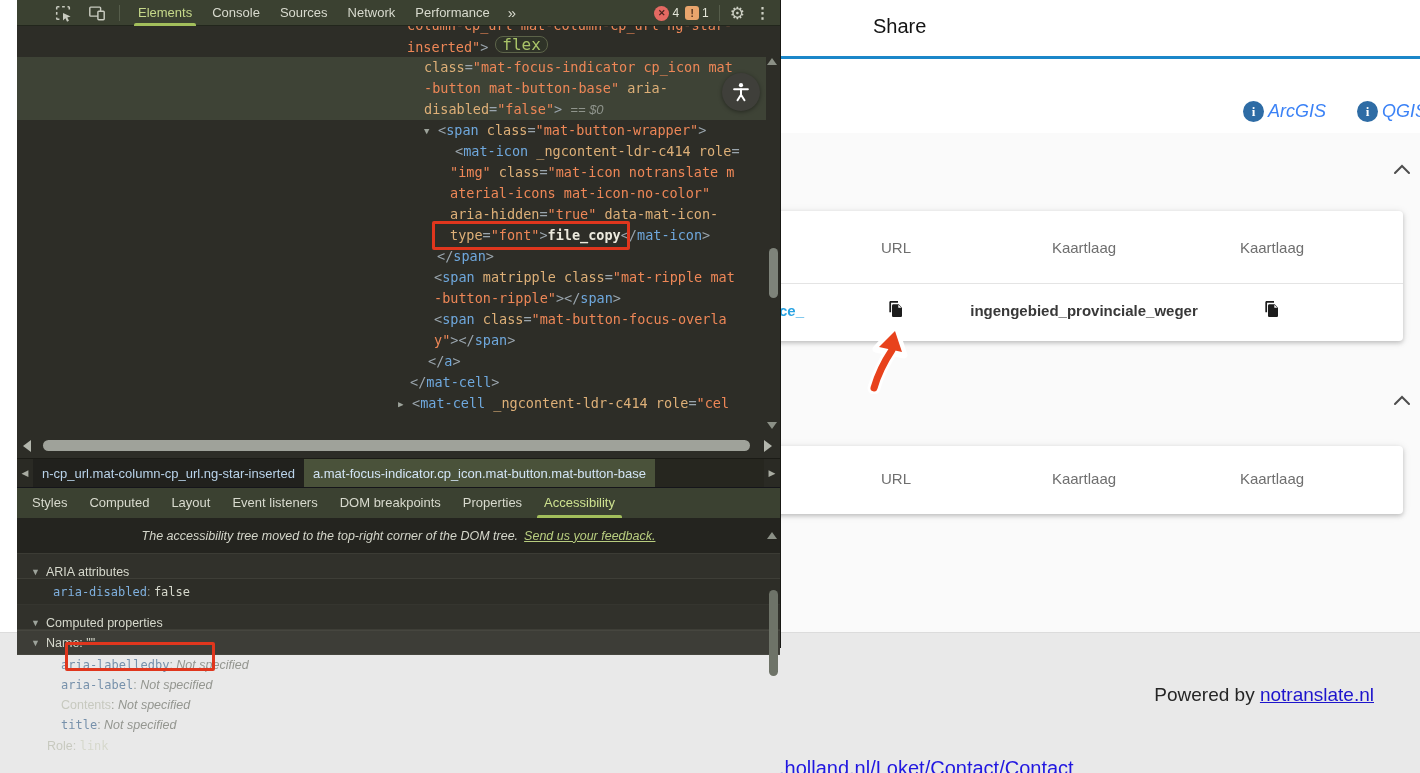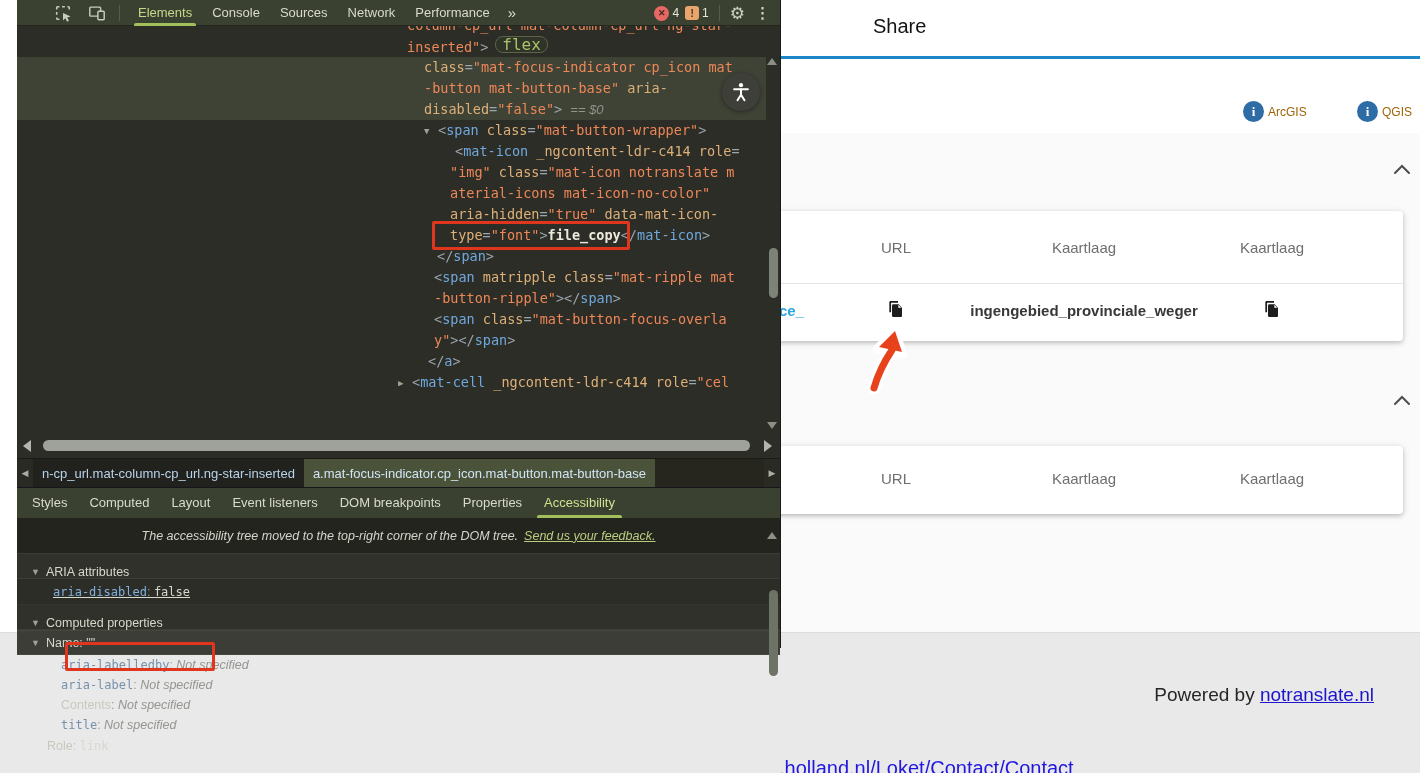--- a/index.html
+++ b/index.html
@@ -7,21 +7,21 @@
   #stage { position:relative; width:1420px; height:773px; background:#ffffff; overflow:hidden; }
 
   
   .page { position:absolute; inset:0; background:#fff; }
   .share-title { position:absolute; left:873px; top:15px; font-size:20px; font-weight:500; color:#141414; }
   .blue-line { position:absolute; left:770px; right:0; top:56px; height:3px; background:#1b87c9; }
   .gis-links { position:absolute; top:101px; left:1240px; right:0; height:26px; }
   .gis-link { position:absolute; top:0; display:flex; align-items:center; gap:4px; cursor:pointer; }
   .gis-link.l0 { left:3px; } .gis-link.l1 { left:117px; }
   .info-dot { width:21px; height:21px; border-radius:50%; background:#2e6ca5; color:#fff; font-size:13px; font-weight:bold; font-family:"Liberation Serif",serif; display:flex; align-items:center; justify-content:center; }
-  .gis-label { color:#a16207; font-size:12px; }
+  .gis-label { color:#3b82f6; font-size:18px;font-style:italic; }
   .main-gray { position:absolute; left:770px; right:0; top:133px; height:499px; background:#fafafa; }
   .footer-band { position:absolute; left:0; right:0; bottom:0; height:141px; background:#e9e9e9; border-top:1px solid #dcdcdc; }
   .chevron-up { position:absolute; width:18px; height:12px; }
   .chevron-up svg { display:block; }
   .chev1 { left:1393px; top:163px; } .chev2 { left:1393px; top:394px; }
   .card { position:absolute; left:640px; width:763px; background:#fff; border-radius:4px;
           box-shadow:0 2px 4px rgba(0,0,0,.18), 0 1px 8px rgba(0,0,0,.10); }
   .card1 { top:211px; height:130px; } .card2 { top:446px; height:68px; }
   .thead-cell { position:absolute; color:#6f6f6f; font-size:15px; transform:translateX(-50%); }
   .card1 .thead-cell { top:28px; } .card2 .thead-cell { top:24px; }
@@ -94,21 +94,21 @@
   .p-tab.active::after { content:""; position:absolute; left:4px; right:4px; bottom:0; height:3px; background:#a3bf5b; border-radius:2px 2px 0 0; }
 
   
   .dt-info { position:absolute; left:0; right:0; top:518px; height:36px; background:#24241f; border-bottom:1px solid #3c3c35; font-style:italic; font-size:12.5px; color:#d4d6ca; display:flex; align-items:center; justify-content:center; gap:6px; }
   .dt-info a { color:#b8cd7f; text-decoration:underline; cursor:pointer; }
 
   
   .dt-a11y { position:absolute; left:0; right:0; top:554px; bottom:0; background:#2d2d27; font-size:12.5px; }
   .sec-hdr { height:25px; padding:11px 0 0 14px; background:#31312b; border-bottom:1px solid #3e3e37; color:#d6d8cc; }
   .sec-hdr .tri, .name-row .tri { display:inline-block; width:15px; font-size:9px; color:#9da39b; vertical-align:1px; }
-  .kv-row { height:26px; line-height:26px; padding-left:36px; border-bottom:1px solid #35352f;text-decoration:underline; }
+  .kv-row { height:26px; line-height:26px; padding-left:36px; border-bottom:1px solid #35352f; }
   .mono { font-family:"DejaVu Sans Mono","Liberation Mono",monospace; font-size:12px; }
   .aname { color:#7fb0de; } .aname.dim { color:#7791ab; }
   .colon { color:#9a9d93; } .aval { color:#d6d8cc; }
   .notspec { color:#949690; font-style:italic; }
   .name-row { height:25px; line-height:25px; padding-left:14px; background:#3d3d37; border-top:1px solid #46463f; border-bottom:1px solid #46463f; color:#d6d8cc; }
   .child-row { height:20px; line-height:20px; padding-left:44px; }
   .sanskey { color:#c7c9bf; }
   .role-row { height:20px; line-height:20px; padding-left:30px; margin-top:1px; color:#d6d8cc; }
   .red-box-2 { left:48px; top:88px; width:150px; height:29px; }
   .v-up2 { top:-18px; border-bottom:7px solid #8b9086; }
@@ -244,20 +244,21 @@
           <div class="code-line" style="padding-left: 433px;"><span class="tok-val">"img"</span><span class="tok-attr"> class</span><span class="tok-p">=</span><span class="tok-val">"mat-icon notranslate m</span></div>
           <div class="code-line" style="padding-left: 433px;"><span class="tok-val">aterial-icons mat-icon-no-color"</span></div>
           <div class="code-line" style="padding-left: 433px;"><span class="tok-attr">aria-hidden</span><span class="tok-p">=</span><span class="tok-val">"true"</span><span class="tok-attr"> data-mat-icon-</span></div>
           <div class="code-line" style="padding-left: 433px;"><span class="tok-attr">type</span><span class="tok-p">=</span><span class="tok-val">"font"</span><span class="tok-p">&gt;</span><span class="tok-txt">file_copy</span><span class="tok-p">&lt;/</span><span class="tok-tag">mat-icon</span><span class="tok-p">&gt;</span></div>
           <div class="code-line" style="padding-left: 420px;"><span class="tok-p">&lt;/</span><span class="tok-tag">span</span><span class="tok-p">&gt;</span></div>
           <div class="code-line" style="padding-left: 417px;"><span class="tok-p">&lt;</span><span class="tok-tag">span</span><span class="tok-attr"> matripple class</span><span class="tok-p">=</span><span class="tok-val">"mat-ripple mat</span></div>
           <div class="code-line" style="padding-left: 417px;"><span class="tok-val">-button-ripple"</span><span class="tok-p">&gt;&lt;/</span><span class="tok-tag">span</span><span class="tok-p">&gt;</span></div>
           <div class="code-line" style="padding-left: 417px;"><span class="tok-p">&lt;</span><span class="tok-tag">span</span><span class="tok-attr"> class</span><span class="tok-p">=</span><span class="tok-val">"mat-button-focus-overla</span></div>
           <div class="code-line" style="padding-left: 417px;"><span class="tok-val">y"</span><span class="tok-p">&gt;&lt;/</span><span class="tok-tag">span</span><span class="tok-p">&gt;</span></div>
           <div class="code-line" style="padding-left: 411px;"><span class="tok-p">&lt;/</span><span class="tok-tag">a</span><span class="tok-p">&gt;</span></div>
+          <div class="code-line" style="padding-left: 393px;"><span class="tok-p">&lt;/</span><span class="tok-tag">mat-cell</span><span class="tok-p">&gt;</span></div>
           <div class="code-line" style="padding-left: 381px;"><span class="tok-arw">▶</span><span class="tok-p">&lt;</span><span class="tok-tag">mat-cell</span><span class="tok-attr"> _ngcontent-ldr-c414 role</span><span class="tok-p">=</span><span class="tok-val">"cel</span></div>
         </div>
       <div class="red-box red-box-1"></div>
       <div class="a11y-fab">
         <svg width="22" height="22" viewBox="0 0 24 24">
           <circle cx="12" cy="4.6" r="2.3" fill="#ffffff"></circle>
           <path d="M4.5 9 H19.5 M12 8.6 V15 M12 15 L8.2 21 M12 15 L15.8 21" fill="none" stroke="#ffffff" stroke-width="2.2" stroke-linecap="round"></path>
         </svg>
       </div>
       <div class="vscroll-arrow v-up"></div>

